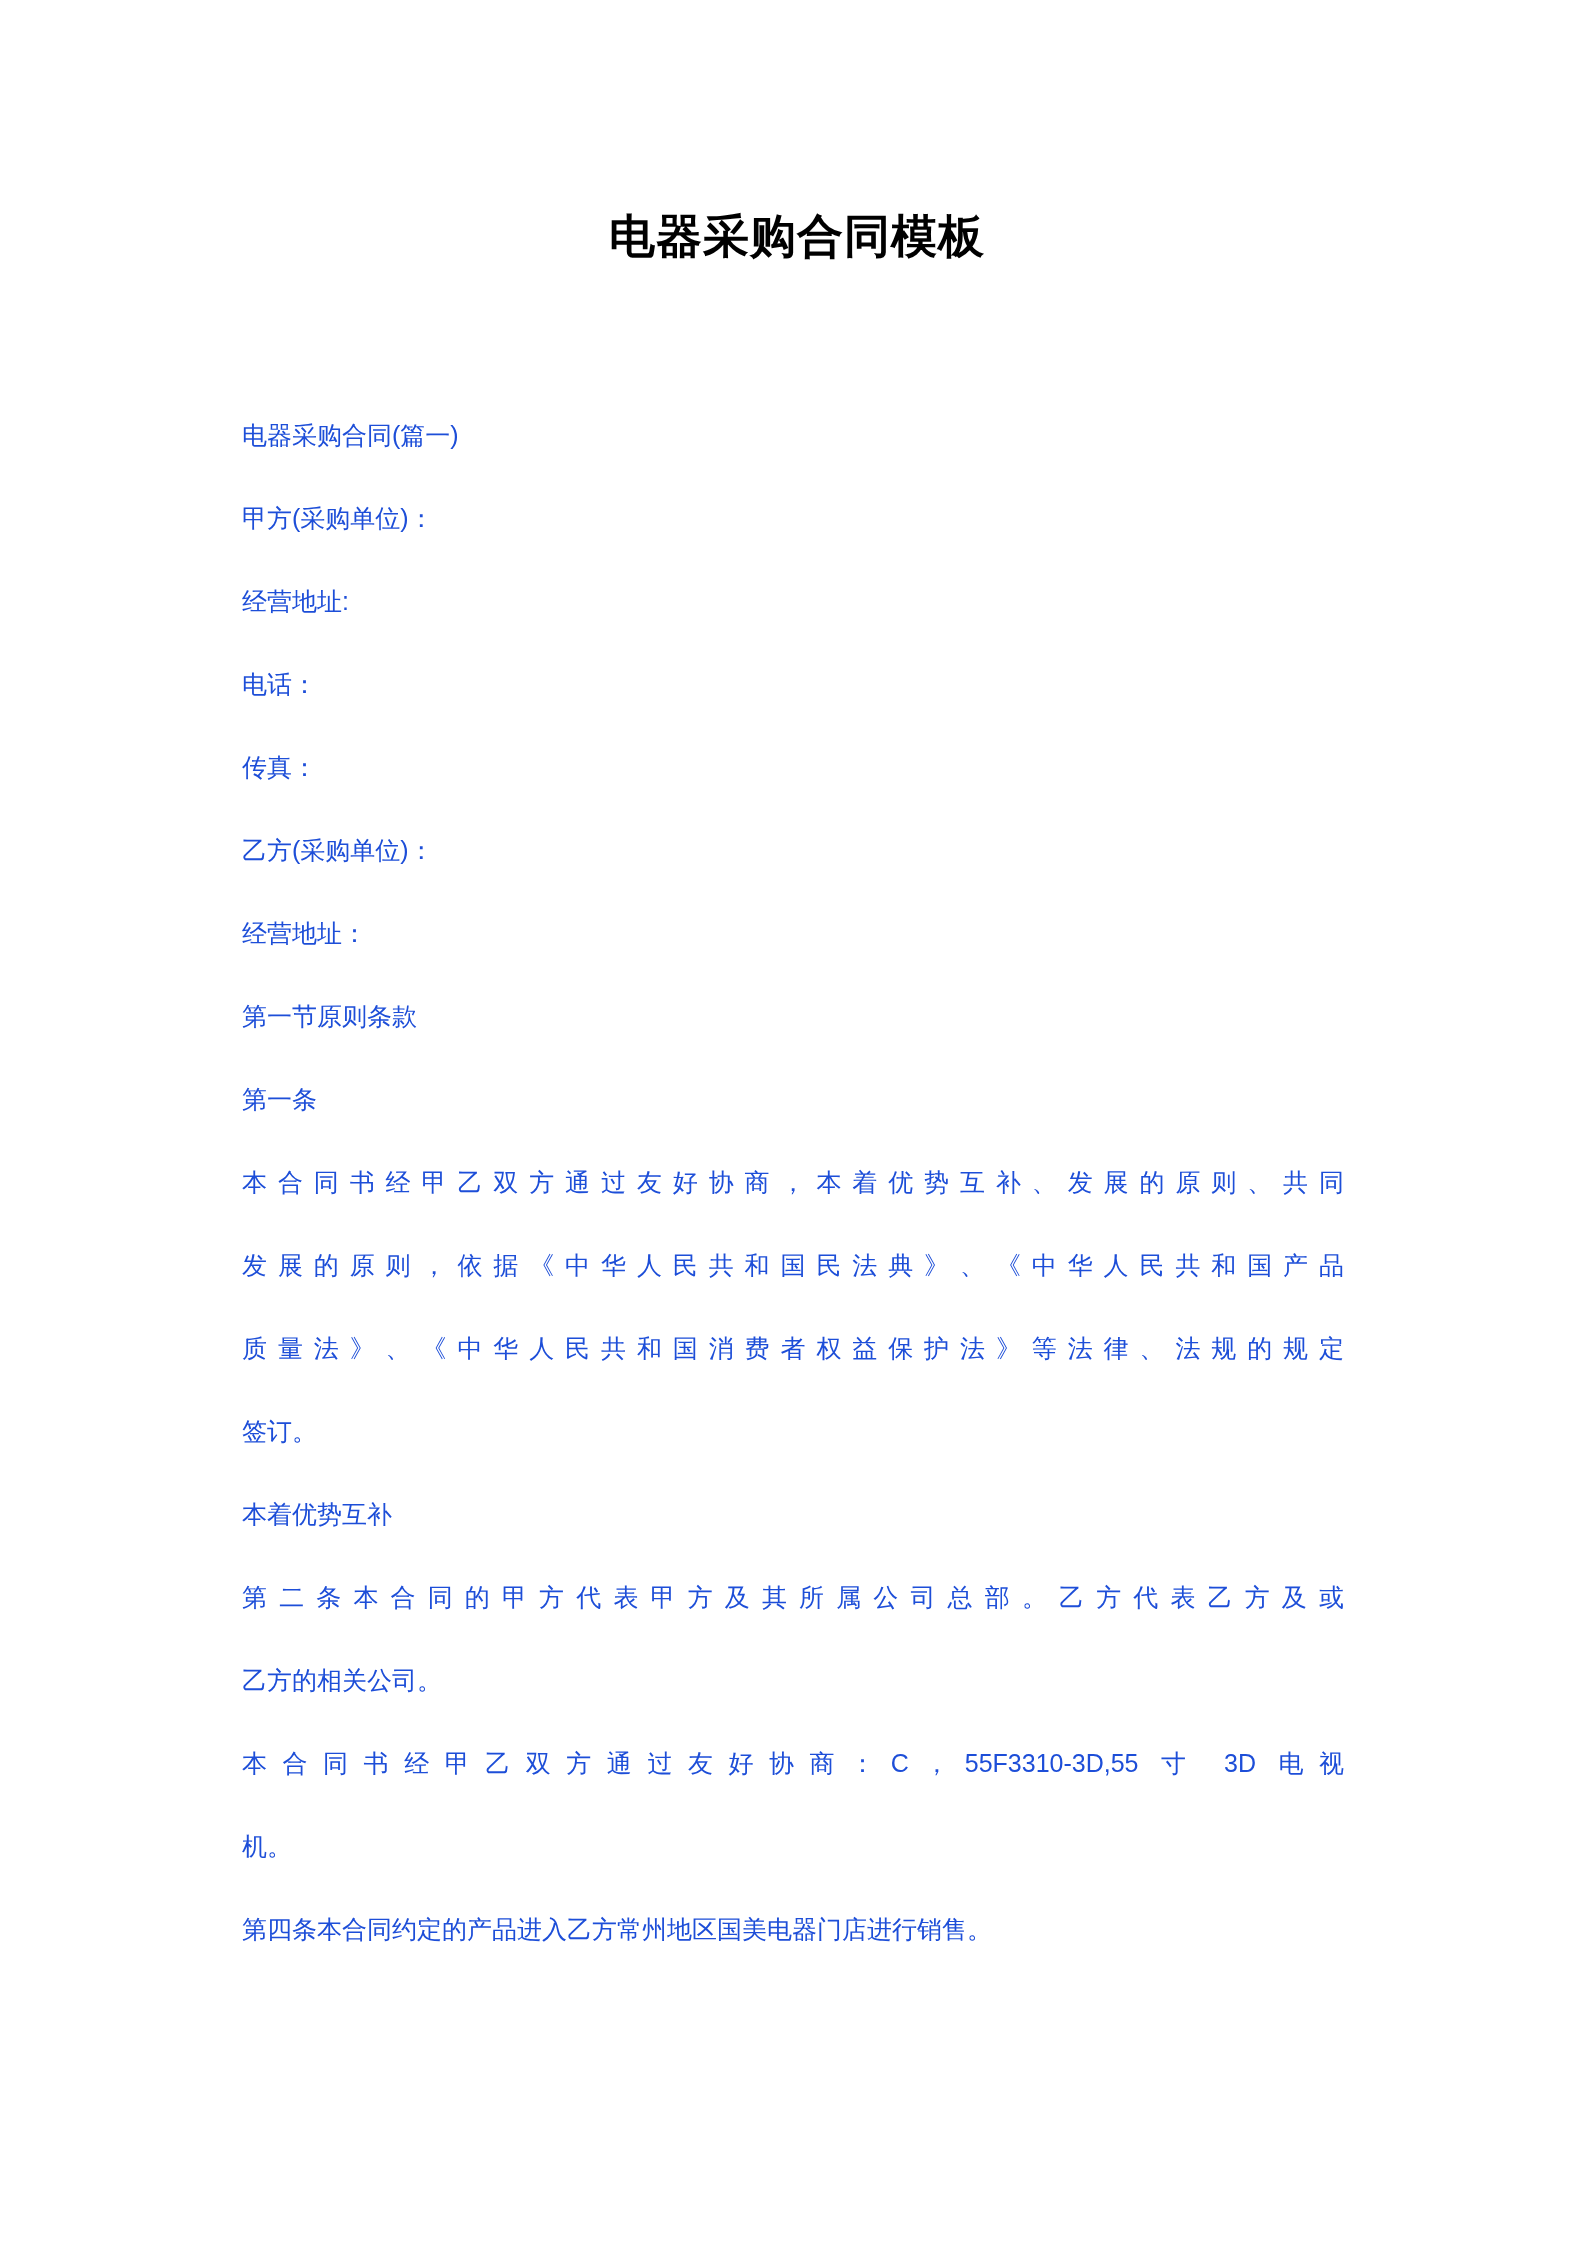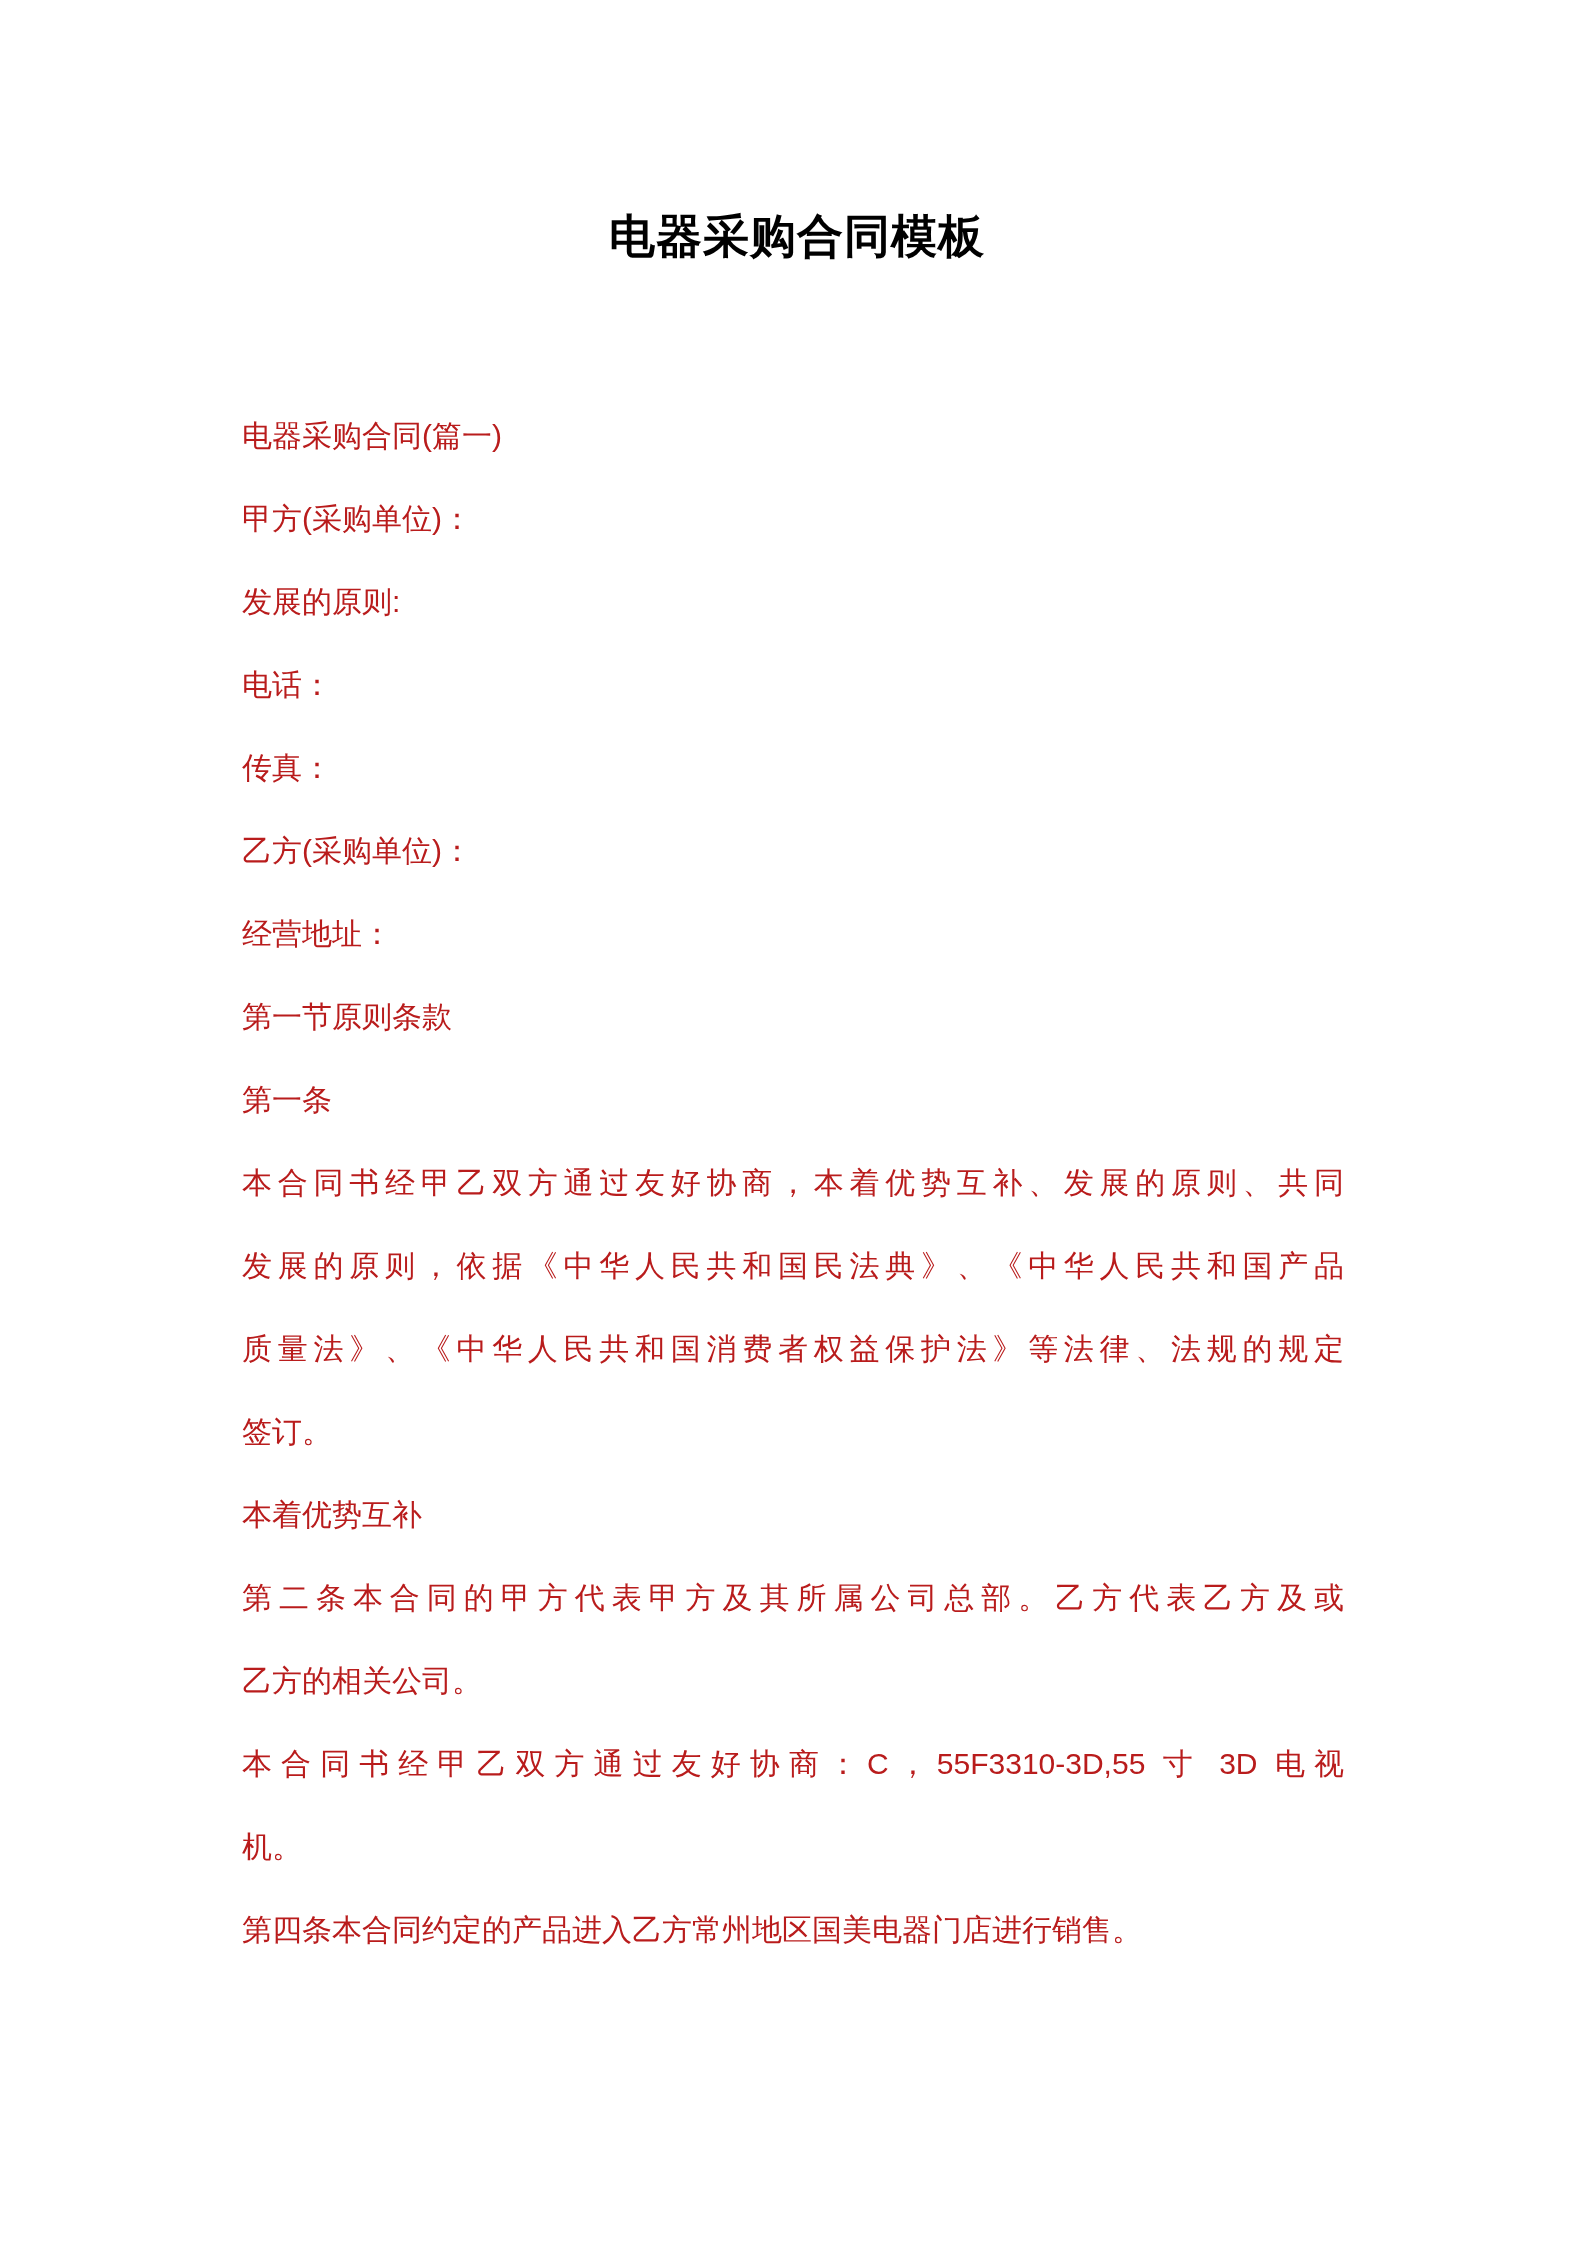--- a/index.html
+++ b/index.html
@@ -30,44 +30,44 @@
   .doc-content {
     position: absolute;
     top: 394px;
     left: 242px;
     width: 1102px;
   }
 
   .doc-line {
     height: 83px;
     display: block;
-    font-size: 30px;
+    font-size: 25px;
     line-height: 83px;
     white-space: nowrap;
-    color: #b91c1c;
+    color: #1d4ed8;
   }
 
   
   .doc-line.fill {
     white-space: normal;
     text-align: justify;
     text-align-last: justify;
   }
 </style>
 </head>
 <body>
 
 <div class="page">
 
   <div class="doc-title">电器采购合同模板</div>
 
   <div class="doc-content">
     <div class="doc-line">电器采购合同(篇一)</div>
     <div class="doc-line">甲方(采购单位)：</div>
-    <div class="doc-line">发展的原则:</div>
+    <div class="doc-line">经营地址:</div>
     <div class="doc-line">电话：</div>
     <div class="doc-line">传真：</div>
     <div class="doc-line">乙方(采购单位)：</div>
     <div class="doc-line">经营地址：</div>
     <div class="doc-line">第一节原则条款</div>
     <div class="doc-line">第一条</div>
     <div class="doc-line fill">本合同书经甲乙双方通过友好协商，本着优势互补、发展的原则、共同</div>
     <div class="doc-line fill">发展的原则，依据《中华人民共和国民法典》、《中华人民共和国产品</div>
     <div class="doc-line fill">质量法》、《中华人民共和国消费者权益保护法》等法律、法规的规定</div>
     <div class="doc-line">签订。</div>

